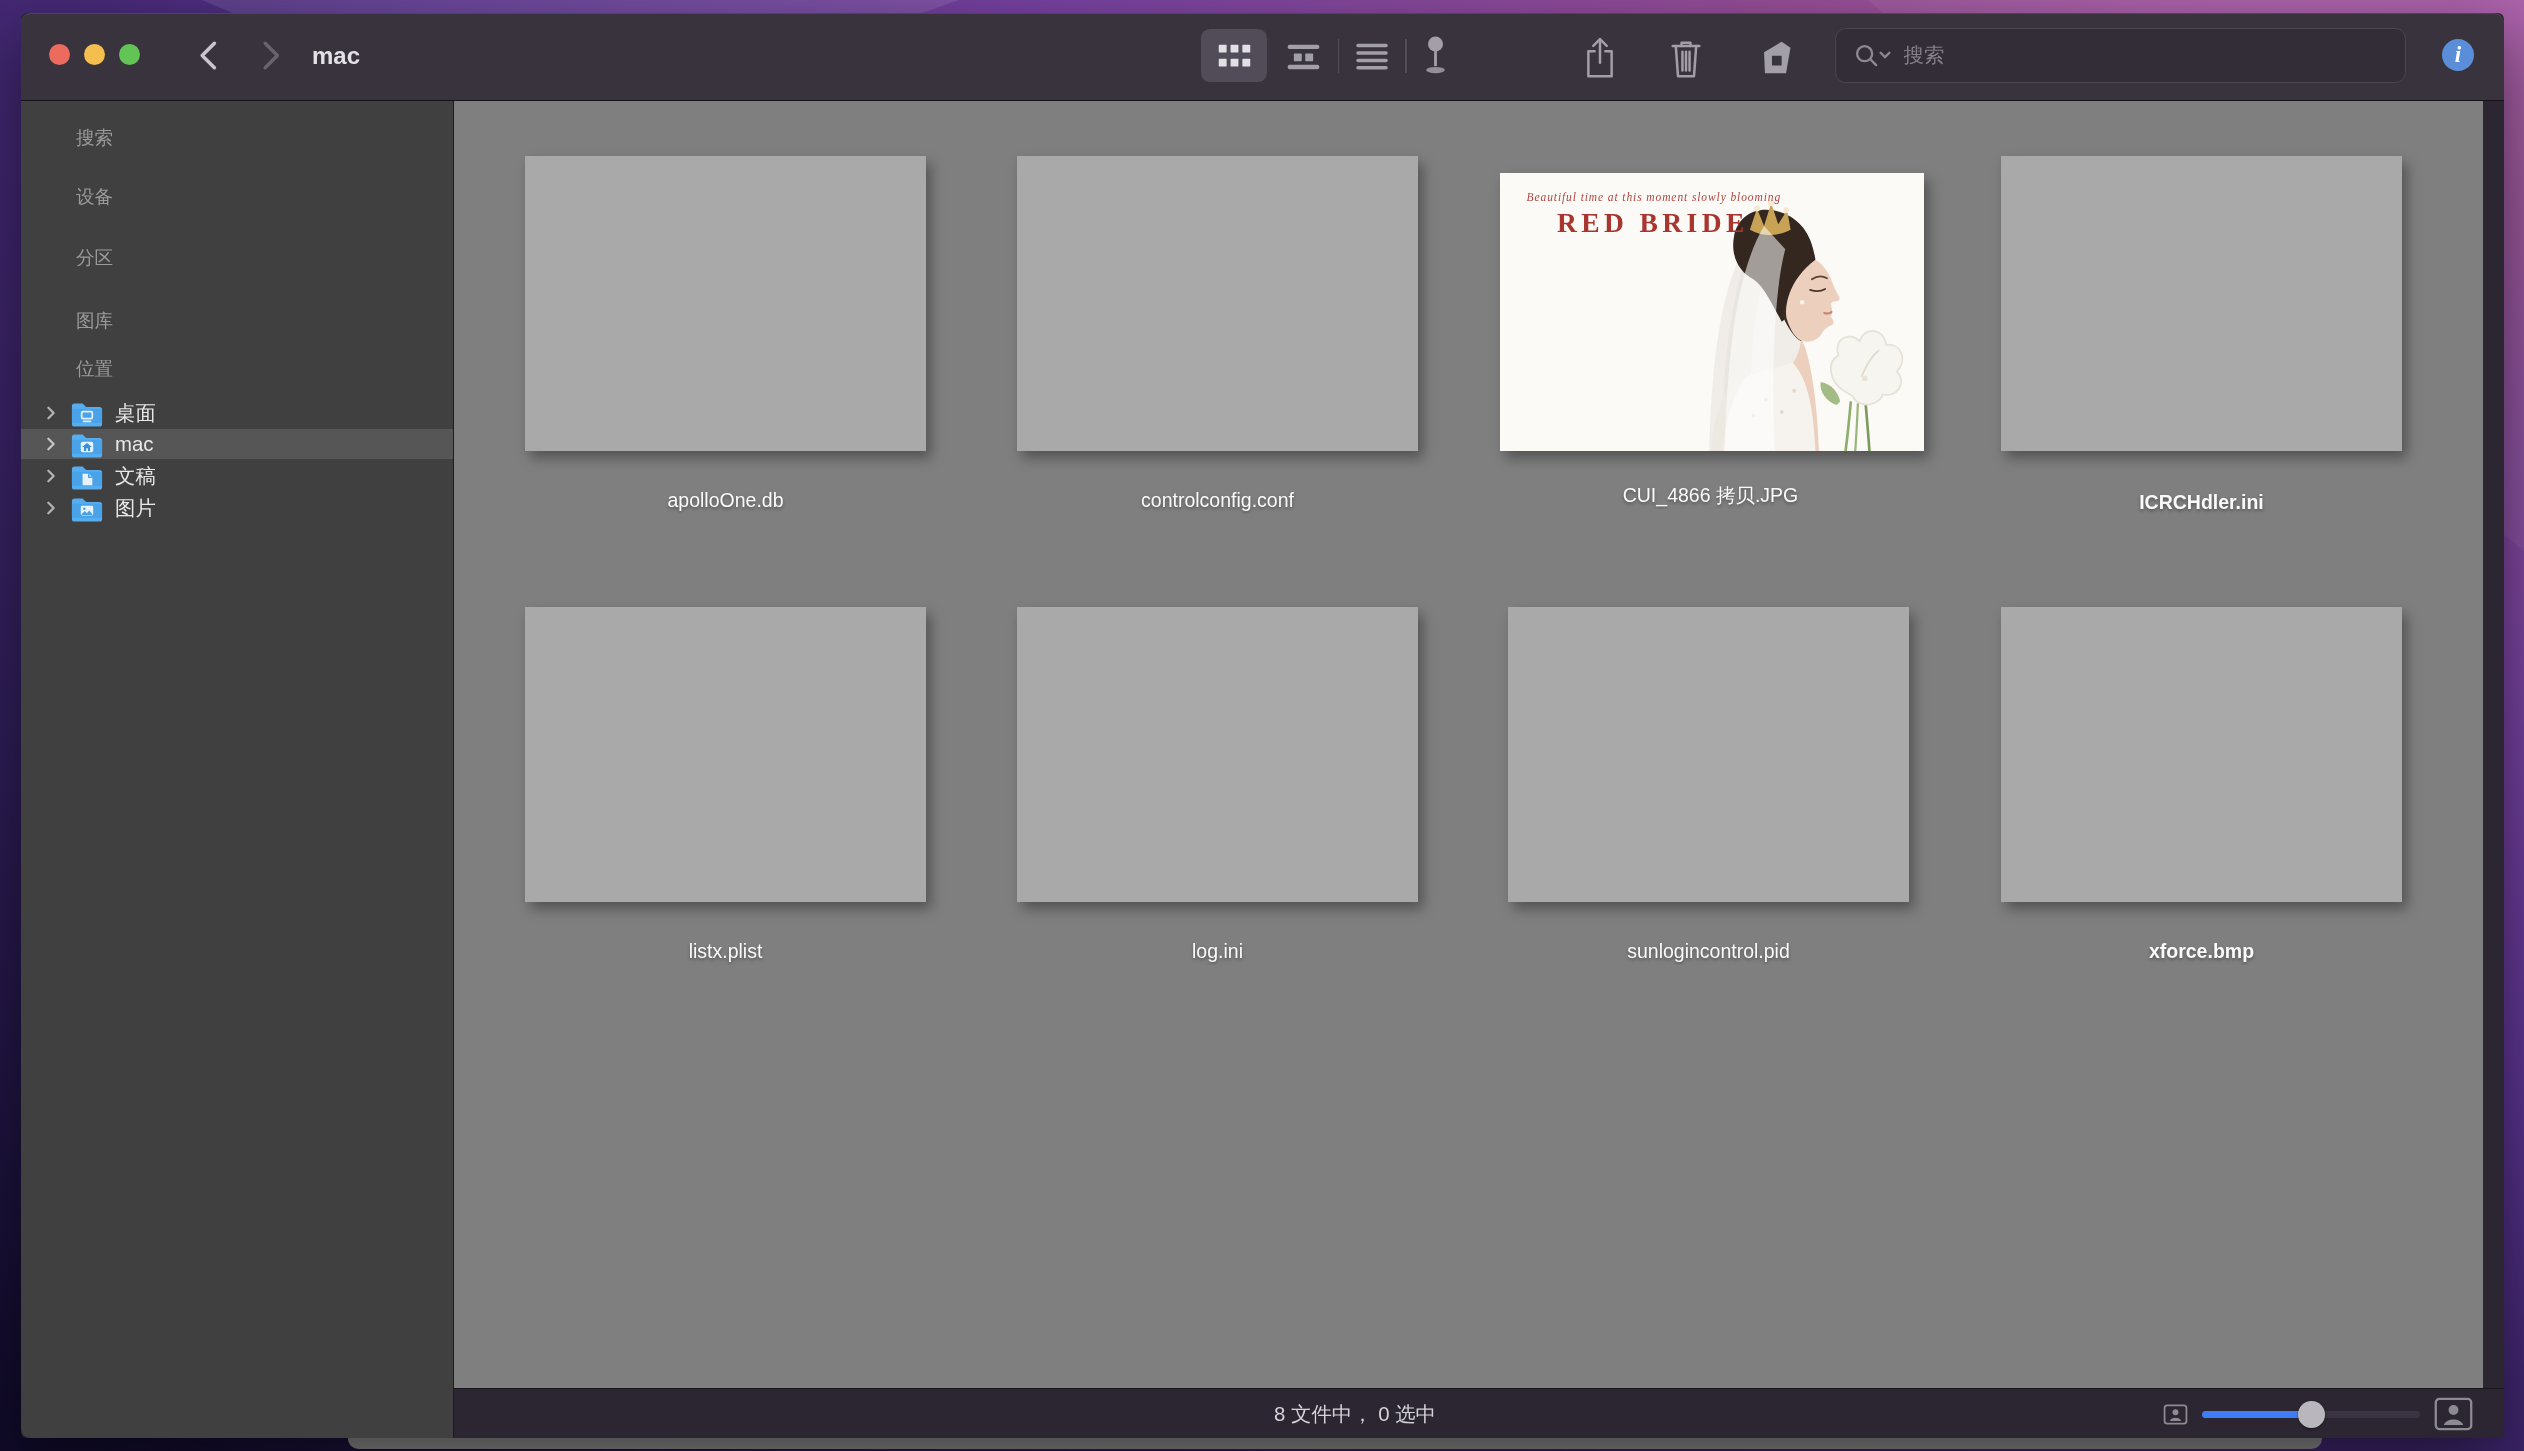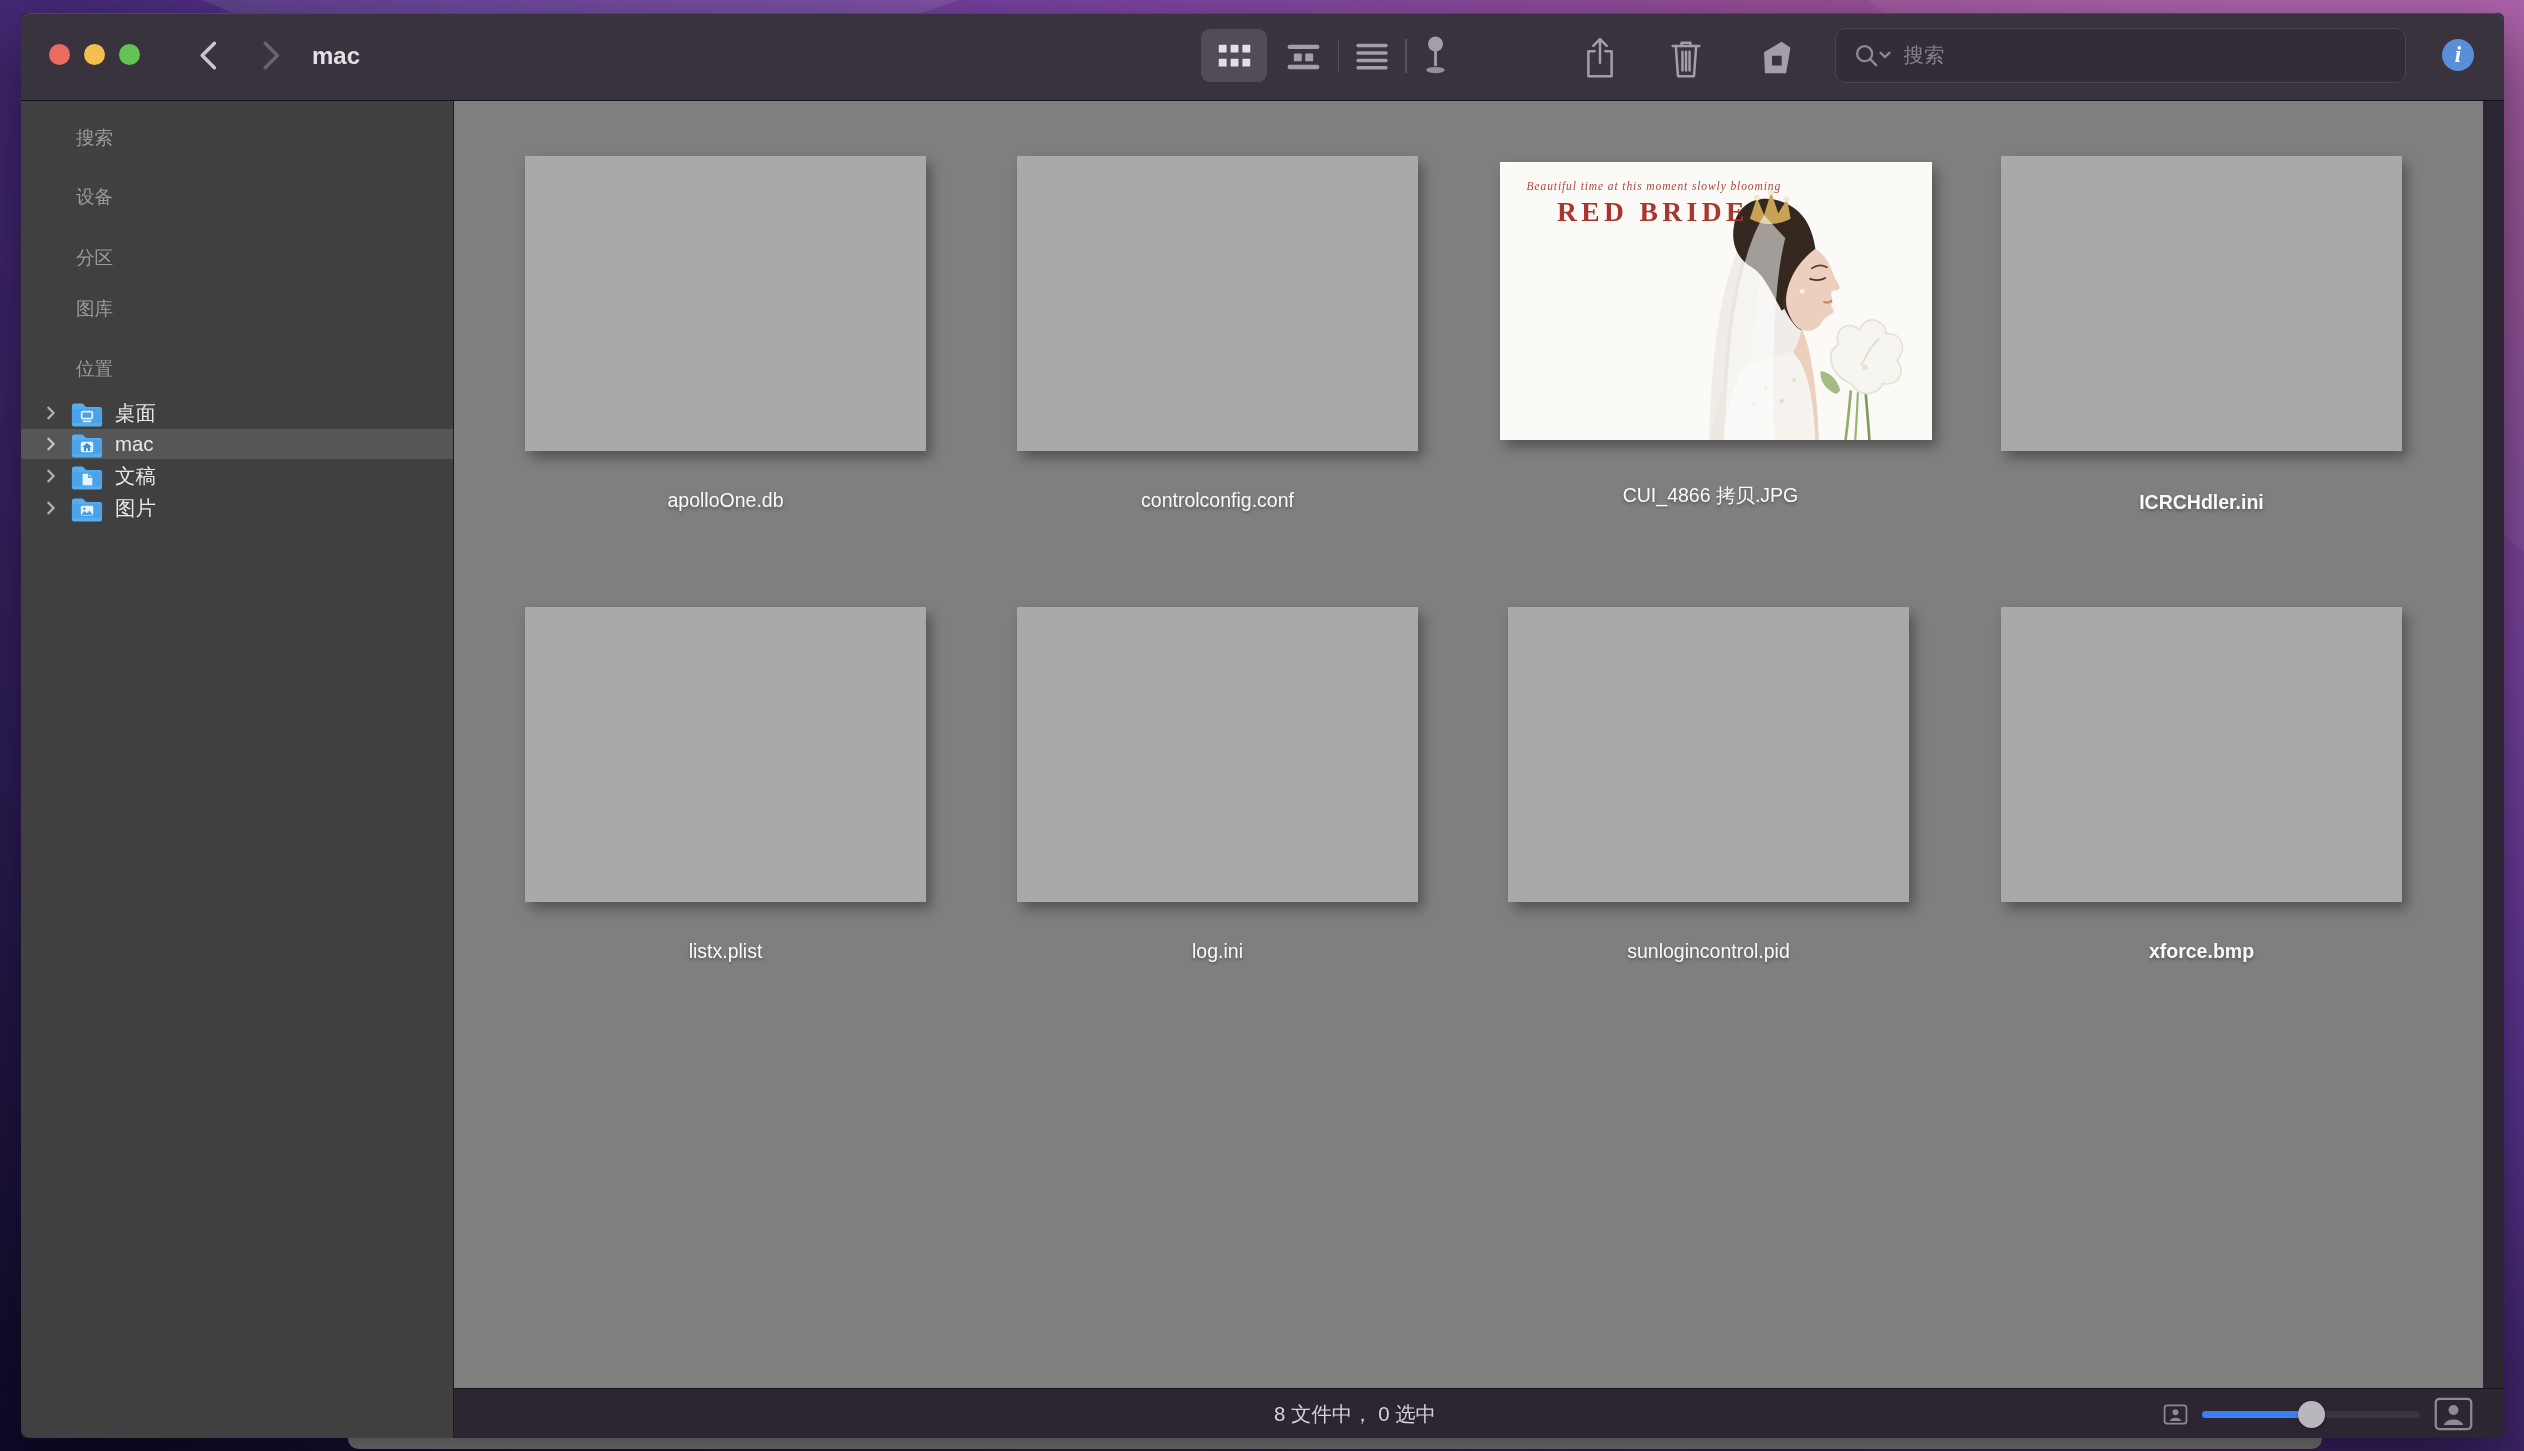--- a/index.html
+++ b/index.html
@@ -50,21 +50,21 @@
   .sb-row{position:absolute;left:0;right:0;height:30px;display:flex;align-items:center;
     padding-left:23px;box-sizing:border-box;color:#e8e8e8;font-size:20.4px;}
   .sb-row.selected{background:#565656;}
   .sb-chev{width:14px;height:14px;margin-right:12.4px;flex:0 0 auto;}
   .sb-folder{width:34px;height:26.6px;margin-right:10.6px;flex:0 0 auto;}
   
   .content{position:absolute;left:433px;top:88px;width:2029px;height:1287px;background:#7f7f7f;}
   .thumb{position:absolute;width:401px;height:295px;background:#a9a9a9;
     box-shadow:5.3px 7px 12.4px rgba(0,0,0,.35);}
   .t0{left:71px;top:55px;} .t1{left:563px;top:55px;}
-  .t2{left:1046px;top:61px;width:424px;height:278px;background:#fbfaf7;overflow:hidden;padding-left:8px;}
+  .t2{left:1046px;top:72px;width:424px;height:278px;background:#fbfaf7;overflow:hidden;}
   .t3{left:1547px;top:55px;}
   .t4{left:71px;top:506px;} .t5{left:563px;top:506px;}
   .t6{left:1054px;top:506px;} .t7{left:1547px;top:506px;}
   .fname{position:absolute;width:401px;height:26.6px;line-height:26.6px;text-align:center;
     color:#fafafa;font-size:19.5px;text-shadow:0 1.8px 3.5px rgba(0,0,0,.35);
     white-space:nowrap;overflow:hidden;margin-top:24px;}
   .n0{left:71px;top:362px;} .n1{left:563px;top:362px;}
   .n2{left:1056px;top:357px;} .n3{left:1547px;top:364px;font-weight:bold;}
   .n4{left:71px;top:813px;} .n5{left:563px;top:813px;}
   .n6{left:1054px;top:813px;} .n7{left:1547px;top:813px;font-weight:bold;}
@@ -202,21 +202,21 @@
 
     <div class="info-btn">
       <span>i</span>
     </div>
   </div>
 
   <div class="sidebar">
     <div class="sb-header" style="top:25px">搜索</div>
     <div class="sb-header" style="top:84px">设备</div>
     <div class="sb-header" style="top:145px">分区</div>
-    <div class="sb-header" style="top:196px">图库</div>
+    <div class="sb-header" style="top:208px">图库</div>
     <div class="sb-header" style="top:256px">位置</div>
 
     <div class="sb-row" style="top:297px">
       <svg class="sb-chev" viewBox="0 0 16 16">
         <path d="M5 2 L11 8 L5 14" stroke="#b3b3b3" stroke-width="2.6" fill="none" stroke-linecap="round" stroke-linejoin="round"></path>
       </svg>
       <svg class="sb-folder" viewBox="0 0 38 30">
         <path d="M2 7 a3 3 0 0 1 3-3 h9 l4 4 h15 a3 3 0 0 1 3 3 v16 a3 3 0 0 1 -3 3 H5 a3 3 0 0 1 -3 -3 Z" fill="#55aef0"></path>
         <path d="M2 10 h34 v13 a3 3 0 0 1 -3 3 H5 a3 3 0 0 1 -3 -3 Z" fill="#4aa2e8"></path>
         <rect x="13" y="13" width="12" height="8" rx="1.5" fill="none" stroke="#dff0fd" stroke-width="2"></rect>

